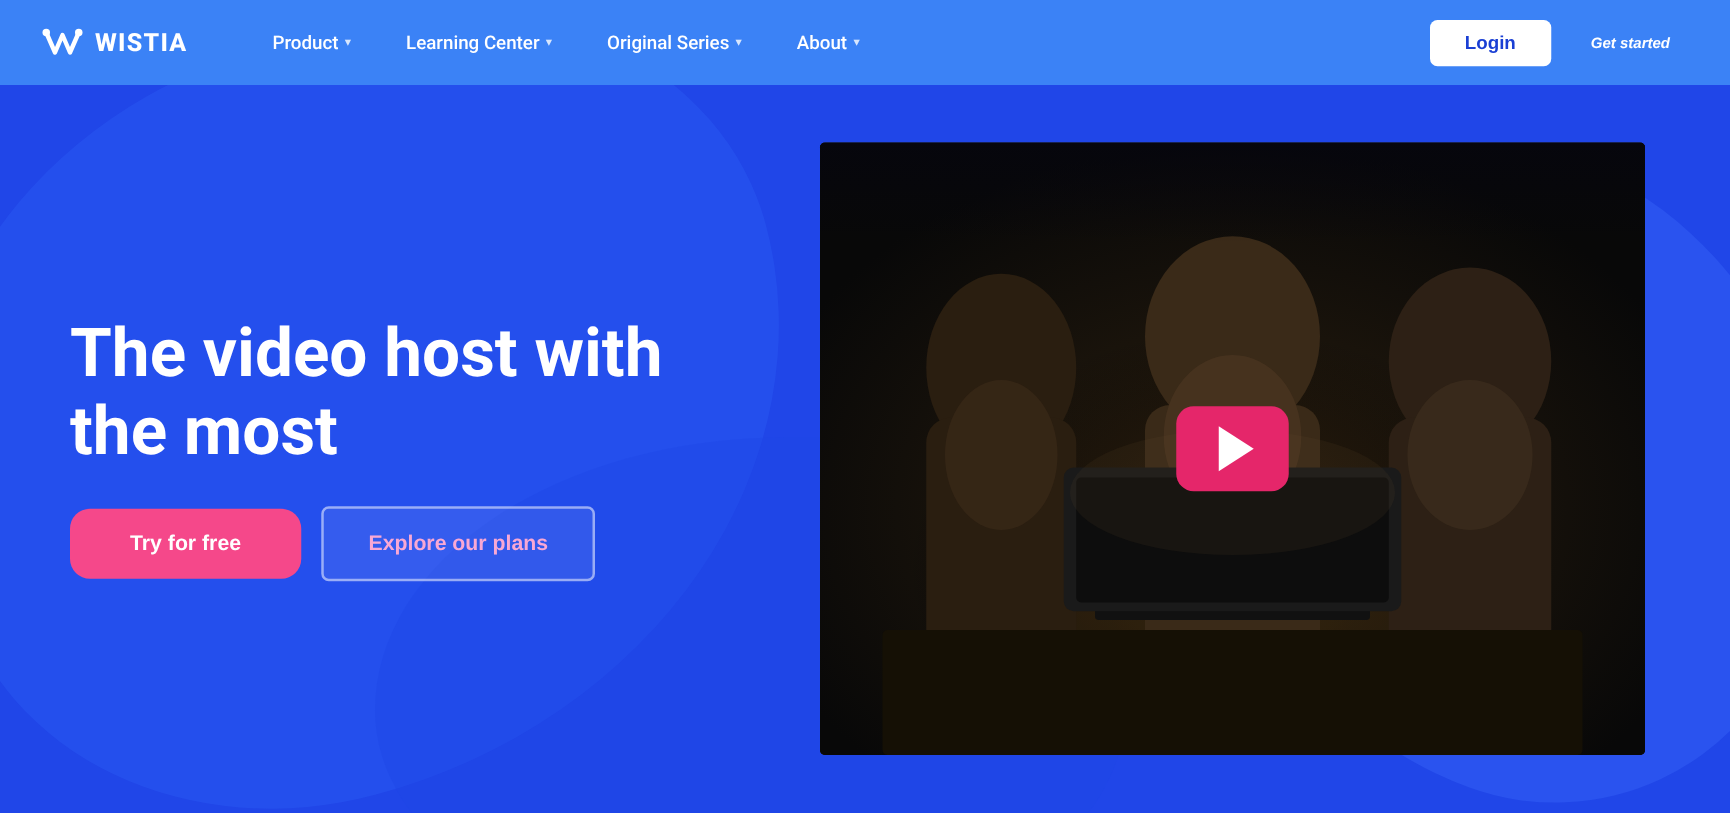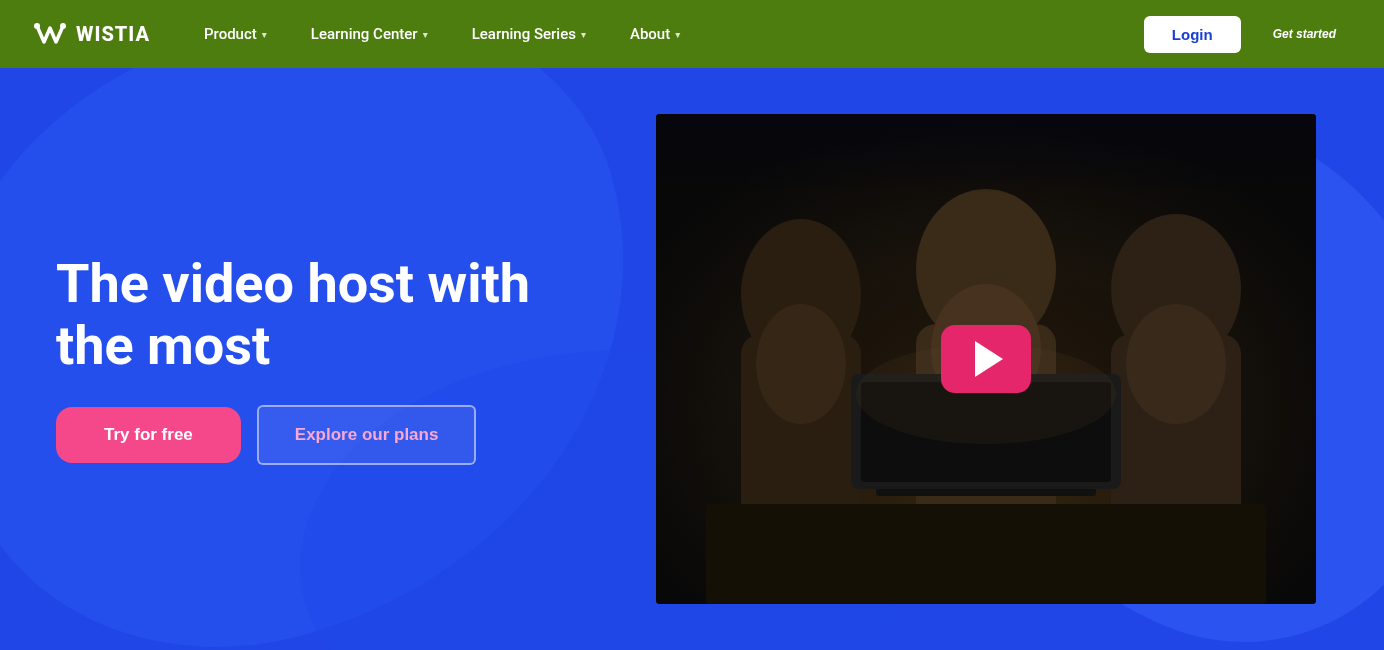--- a/index.html
+++ b/index.html
@@ -9,25 +9,26 @@
       height: 650px;
       overflow: hidden;
       background: #2046e8;
     }
 
     
     nav {
       position: absolute;
       top: 0; left: 0; right: 0;
       height: 68px;
-      background: #4d7c0f;
+      background: #3b82f6;
       display: flex;
       align-items: center;
       padding: 0 32px;
       z-index: 10;
+      gap: 14px;
     }
     .nav-logo {
       display: flex;
       align-items: center;
       gap: 8px;
       margin-right: 32px;
     }
     .nav-logo-icon {
       width: 36px;
       height: 28px;
@@ -256,21 +257,21 @@
   <div class="nav-links">
     <a class="nav-link">
       <span>Product</span>
       <span class="chevron">▾</span>
     </a>
     <a class="nav-link">
       <span>Learning Center</span>
       <span class="chevron">▾</span>
     </a>
     <a class="nav-link">
-      <span>Learning Series</span>
+      <span>Original Series</span>
       <span class="chevron">▾</span>
     </a>
     <a class="nav-link">
       <span>About</span>
       <span class="chevron">▾</span>
     </a>
   </div>
 
   <div class="nav-actions">
     <button class="btn-login">Login</button>

